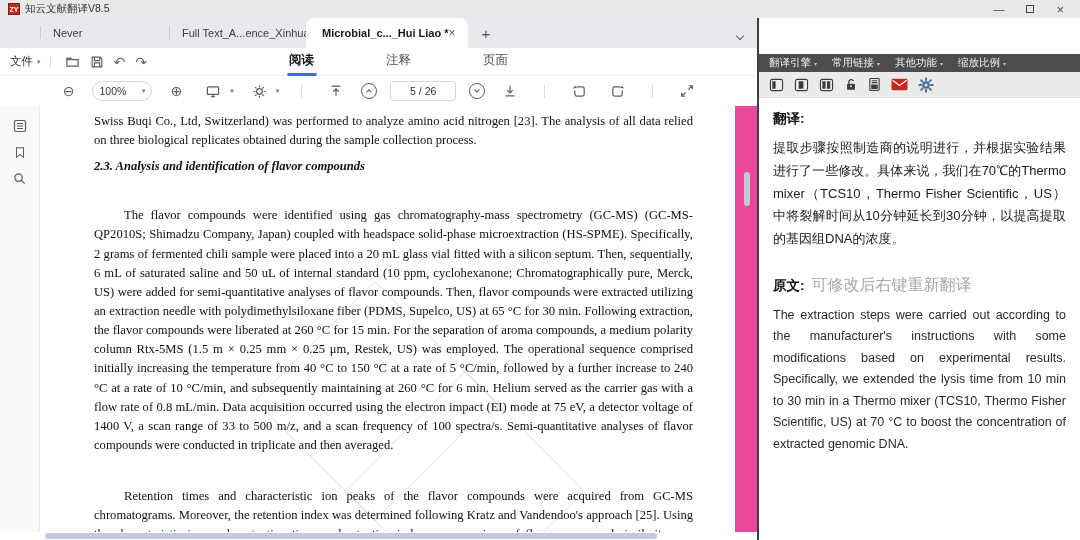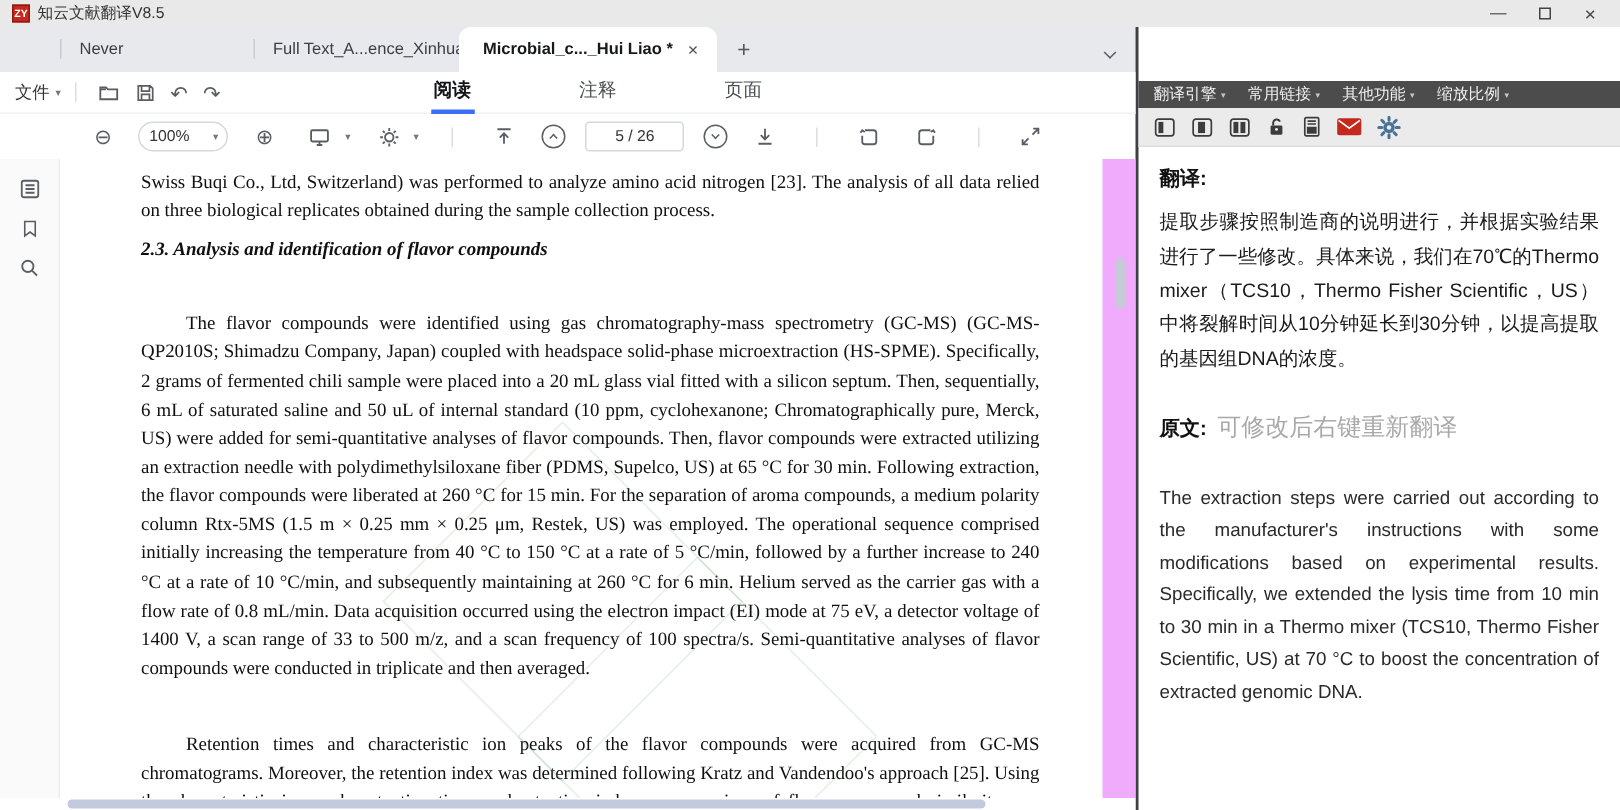--- a/index.html
+++ b/index.html
@@ -26,21 +26,21 @@
     flex-direction:column; background:#fff; min-height:0; }
 
   
   .tabbar { height:30px; background:#e7e9ed; display:flex; align-items:flex-end; flex:0 0 auto; }
   .tab-left-spacer { width:40px; height:30px; }
   .tab { height:30px; display:flex; align-items:center; padding:0 12px;
     font-size:11px; color:#3a3d42; white-space:nowrap; }
   .tab.t1 { width:128px; }
   .tab.t2 { width:136px; }
   .tab.active { background:#fff; border-radius:8px 8px 0 0; color:#17181a;
-    font-weight:bold; gap:10px; padding:0 12px 0 16px; }
+    font-weight:bold; padding:0 12px 0 16px; }
   .tab-close { font-weight:normal; color:#555; font-size:12px; }
   .tabsep { width:1px; height:13px; background:#c7cad0; margin-bottom:9px; }
   .newtab { font-size:15px; color:#555; padding:0 14px; height:30px;
     display:flex; align-items:center; }
   .tab-overflow { margin-left:auto; margin-right:14px; align-self:center; padding-top:2px; }
   .chev { display:inline-block; width:6px; height:6px; border-right:1.4px solid #5a5d63;
     border-bottom:1.4px solid #5a5d63; }
   .chev.down { transform:rotate(45deg); }
   .chev.up { transform:rotate(-135deg); }
   .chev.small { width:4px; height:4px; }
@@ -66,21 +66,21 @@
     display:flex; align-items:center; justify-content:space-between; padding:0 6px;
     font-size:10.5px; color:#333; }
   .page-box { border:1px solid #d5d8dd; border-radius:3px; height:20px; width:66px;
     font-size:10.5px; color:#333; display:flex; align-items:center; justify-content:center; }
   .circle-btn { width:16px; height:16px; border:1.3px solid #5a5d63; border-radius:50%;
     display:flex; align-items:center; justify-content:center; }
   .circle-btn .chev.small.down { margin-top:-2px; }
   .circle-btn .chev.small.up { margin-top:2px; }
 
   
-  .doc-area { flex:1; display:flex; position:relative; overflow:hidden; background:#f0abfc; min-height:0; }
+  .doc-area { flex:1; display:flex; position:relative; overflow:hidden; background:#ec4899; min-height:0; }
   .doc-sidebar { width:40px; background:#fafafa; border-right:1px solid #ececec;
     display:flex; flex-direction:column; align-items:center; padding-top:12px; gap:11px; flex:0 0 auto; }
   .sb-icon { color:#5a5d63; }
   .page-wrap { flex:1; position:relative; overflow:hidden; }
   .page { position:absolute; left:0; top:0; right:22px; bottom:0; background:#fff;
     padding:6px 42px 0 54px; overflow:hidden; }
   .doc-text { font-family:"Liberation Serif", serif; font-size:12.6px; line-height:1.52;
     color:#101010; text-align:justify; }
   .doc-heading { font-family:"Liberation Serif", serif; font-size:12.6px; font-style:italic;
     margin:9px 0 8px; color:#101010; }
@@ -104,21 +104,21 @@
   .rp-menu-item .caret-glyph { color:#c4c4c4; font-size:6px; }
   .rp-icons { height:26px; background:#ebebeb; border-bottom:1px solid #dcdcdc;
     display:flex; align-items:center; gap:10px; padding:0 10px; flex:0 0 auto; }
   .rp-icon { display:flex; align-items:center; }
   .rp-content { flex:1; padding:12px 14px 12px 14px; overflow:hidden; }
   .tr-label { font-size:13.5px; font-weight:bold; color:#111; margin-bottom:9px; }
   .tr-text { font-size:13px; line-height:1.75; color:#1b1b1b; text-align:justify; }
   .orig-row { margin-top:24px; display:flex; align-items:baseline; gap:7px; }
   .orig-label { font-size:13.5px; font-weight:bold; color:#111; }
   .orig-hint { font-size:16px; color:#a9a9a9; }
-  .orig-text { margin-top:26px; font-size:12.5px; line-height:1.72; color:#2a2a2a;
+  .orig-text { margin-top:9px; font-size:12.5px; line-height:1.72; color:#2a2a2a;
     text-align:justify; }
 
   svg { display:block; }
 </style>
 </head>
 <body>
 
 <div class="window">
 
   <div class="titlebar">

